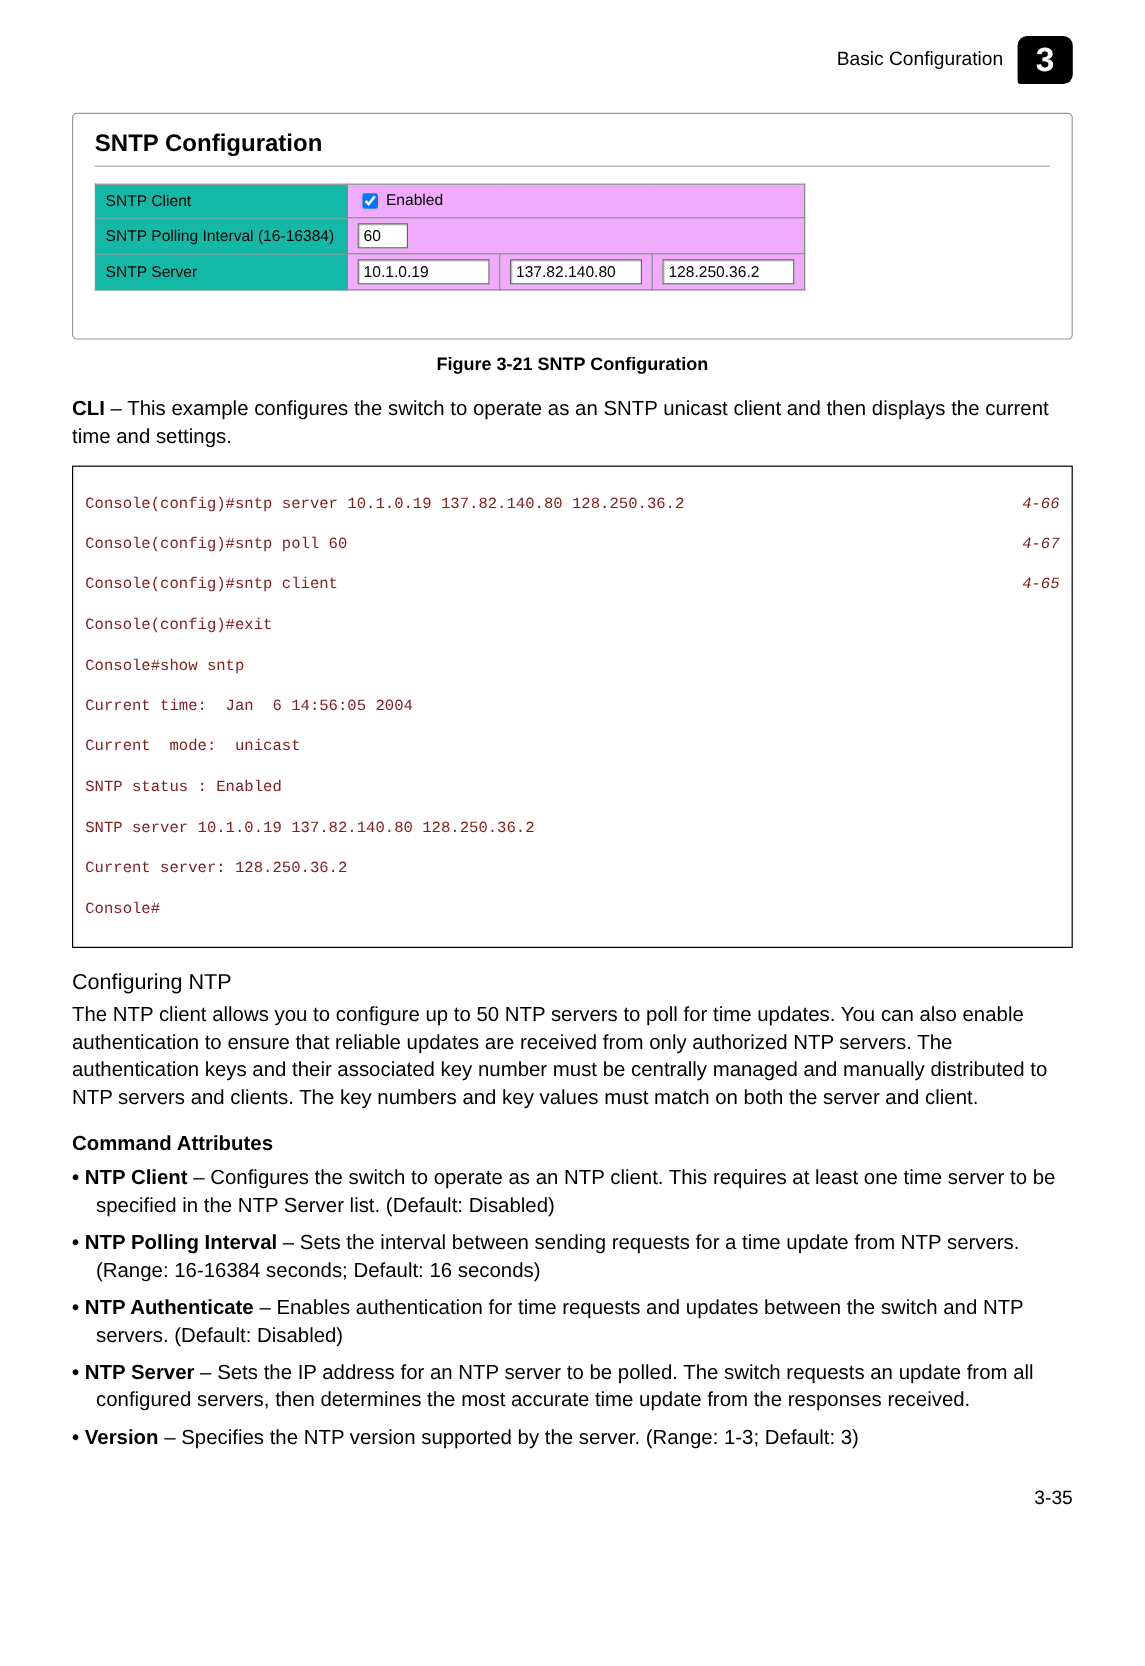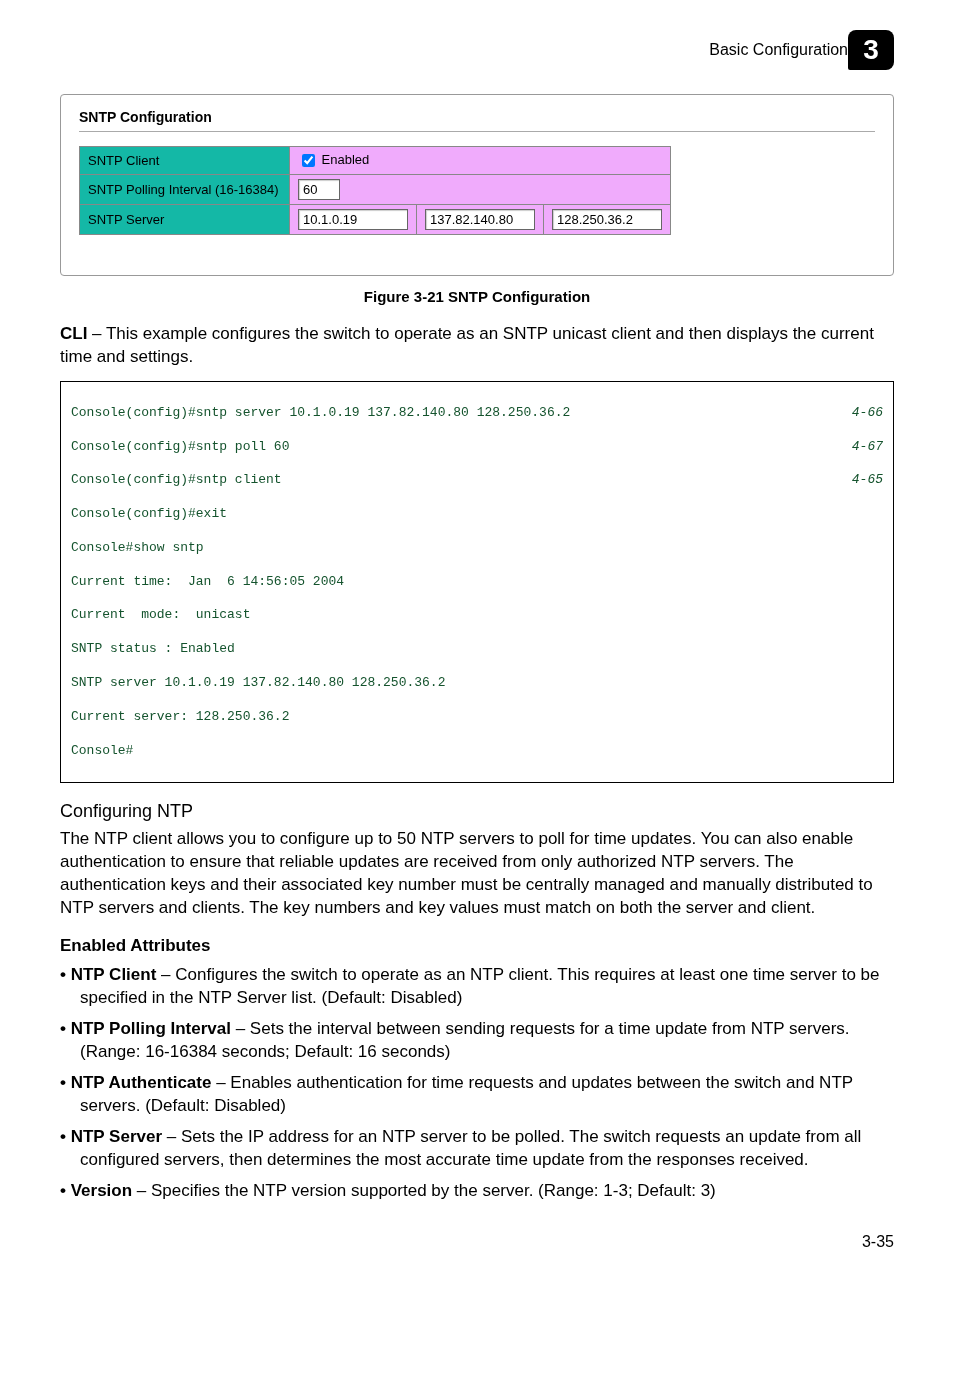--- a/index.html
+++ b/index.html
@@ -11,20 +11,21 @@
     color: #000;
     width: 954px;
   }
   .page {
     padding: 30px 60px 40px 60px;
   }
   .header-bar {
     display: flex;
     justify-content: flex-end;
     align-items: center;
+    gap: 12px;
     margin-bottom: 24px;
   }
   .chapter-badge {
     width: 46px;
     height: 40px;
     background: #000;
     border-radius: 8px 8px 8px 2px;
     display: flex;
     align-items: center;
     justify-content: center;
@@ -34,21 +35,21 @@
     position: relative;
   }
   .panel {
     border: 1px solid #999;
     border-radius: 4px;
     padding: 14px 18px 40px 18px;
     margin-bottom: 12px;
   }
   .panel-title {
     font-weight: bold;
-    font-size: 14px;
+    font-size: 20px;
     margin: 0 0 6px 0;
   }
   .panel-hr {
     border: none;
     border-top: 1px solid #aaa;
     margin: 0 0 14px 0;
   }
   .form-table {
     border-collapse: collapse;
   }
@@ -91,21 +92,21 @@
   }
   .code-block {
     border: 1px solid #000;
     padding: 6px 10px;
     font-family: "Courier New", monospace;
     font-size: 13px;
     line-height: 1.3;
     white-space: pre;
     overflow: hidden;
     margin-bottom: 18px;
-    color: #14532d;
+    color: #7f1d1d;
     position: relative;
   }
   .code-line { display:flex; justify-content:space-between; }
   .code-ref { font-style: italic; padding-left:20px; }
   .h3 {
     font-weight: normal;
     font-size: 18px;
     margin: 0 0 6px 0;
   }
   .h4 {
@@ -191,21 +192,21 @@
 <div>Current  mode:  unicast</div>
 <div>SNTP status : Enabled</div>
 <div>SNTP server 10.1.0.19 137.82.140.80 128.250.36.2</div>
 <div>Current server: 128.250.36.2</div>
 <div>Console#</div>
 </div>
 
   <div class="h3">Configuring NTP</div>
   <p class="body-text">The NTP client allows you to configure up to 50 NTP servers to poll for time updates. You can also enable authentication to ensure that reliable updates are received from only authorized NTP servers. The authentication keys and their associated key number must be centrally managed and manually distributed to NTP servers and clients. The key numbers and key values must match on both the server and client.</p>
 
-  <div class="h4">Enabled Attributes</div>
+  <div class="h4">Command Attributes</div>
 
   <ul class="attr-list">
     <li><span class="bold">NTP Client</span><span> – Configures the switch to operate as an NTP client. This requires at least one time server to be specified in the NTP Server list. (Default: Disabled)</span></li>
     <li><span class="bold">NTP Polling Interval</span><span> – Sets the interval between sending requests for a time update from NTP servers. (Range: 16-16384 seconds; Default: 16 seconds)</span></li>
     <li><span class="bold">NTP Authenticate</span><span> – Enables authentication for time requests and updates between the switch and NTP servers. (Default: Disabled)</span></li>
     <li><span class="bold">NTP Server</span><span> – Sets the IP address for an NTP server to be polled. The switch requests an update from all configured servers, then determines the most accurate time update from the responses received.</span></li>
     <li><span class="bold">Version</span><span> – Specifies the NTP version supported by the server. (Range: 1-3; Default: 3)</span></li>
   </ul>
 
   <div class="page-num">3-35</div>

